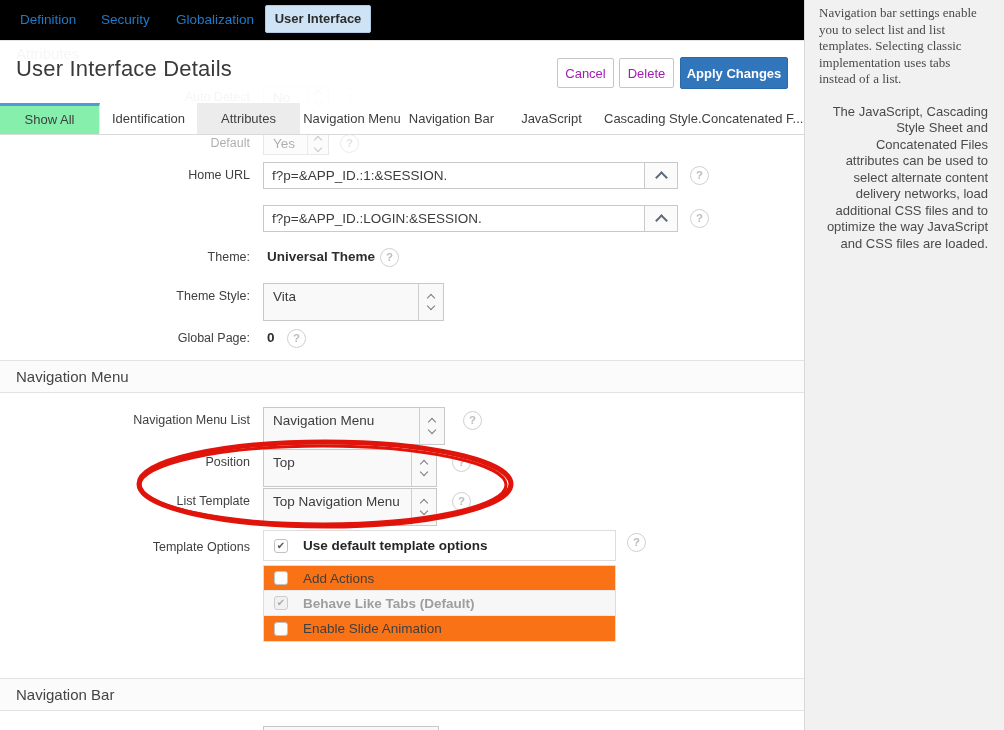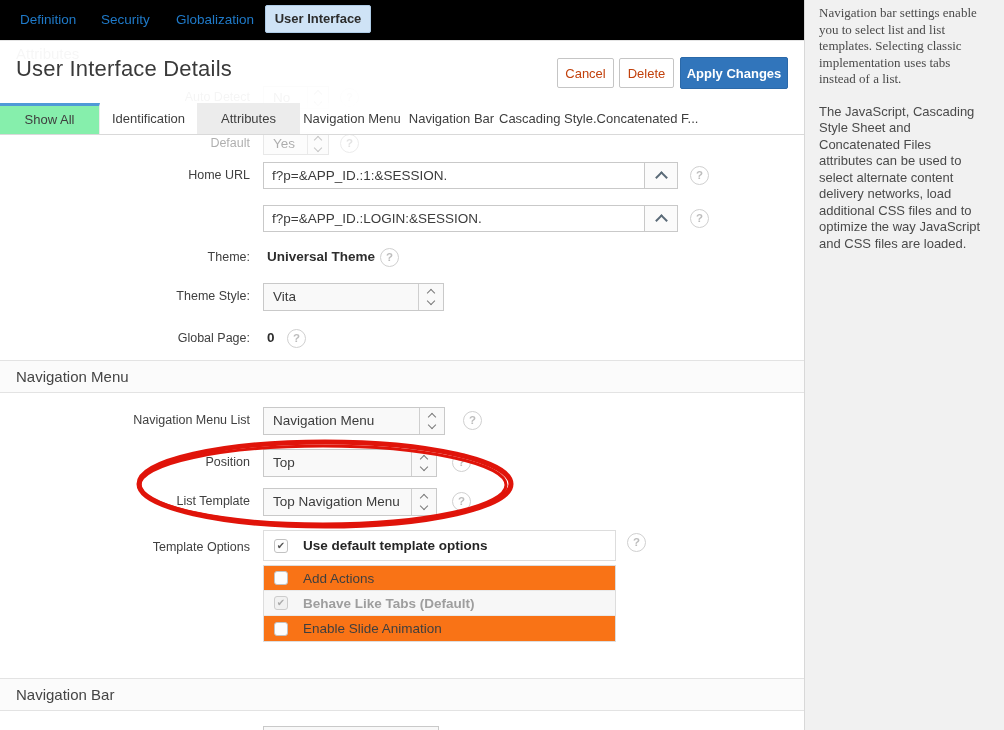--- a/index.html
+++ b/index.html
@@ -21,21 +21,21 @@
   .ghost-attr { position:absolute; top:4px; left:16px; font-size:15px; color:#555; }
   .ghost-row { position:absolute; top:45px; left:0; width:100%; height:23px; }
 
   
   .header { position:absolute; top:41px; left:0; width:804px; height:62px;
             background:rgba(255,255,255,0.9); z-index:2; }
   .page-title { position:absolute; top:15px; left:16px; font-size:22px; font-weight:300;
                 color:#3a3a3a; letter-spacing:.2px; }
   .btn { position:absolute; top:17px; height:30px; border-radius:2px; font-size:13px;
          text-align:center; cursor:pointer; font-family:inherit; }
-  .btn-plain { background:#fff; border:1px solid #c5c5c5; color:#c2410c; }
+  .btn-plain { background:#fff; border:1px solid #c5c5c5; color:#a21caf; }
   .btn-cancel { left:557px; width:57px; }
   .btn-delete { left:619px; width:55px; }
   .btn-primary { left:680px; top:16px; width:108px; height:32px; background:#3175bb;
                  border:1px solid #2b69a9; color:#fff; font-weight:bold; }
 
   
   .subtabs { position:absolute; top:103px; left:0; width:804px; height:32px; z-index:3;
              background:rgba(255,255,255,0.95); border-bottom:1px solid #d9d9d9; display:flex; }
   .subtab { font-size:13px; color:#3e3e3e; text-align:center; line-height:31px; cursor:pointer;
             white-space:nowrap; overflow:hidden; }
@@ -48,21 +48,21 @@
   .frow { position:absolute; left:0; width:804px; }
   .lbl { position:absolute; left:0; top:0; width:250px; text-align:right; font-size:12.5px; color:#404040; }
   .txt { position:absolute; left:263px; top:0; width:382px; height:27px; border:1px solid #c9c9c9;
          background:#fff; padding:0 8px; font-size:13.5px; color:#3c3c3c; font-family:inherit; }
   .upbtn { position:absolute; left:644px; top:0; width:34px; height:27px; background:#fbfbfb;
            border:1px solid #c9c9c9; cursor:pointer; display:flex; align-items:center; justify-content:center; }
   .chev { display:block; width:6px; height:6px; border:solid #7a7a7a; border-width:1.5px 1.5px 0 0; }
   .chev-up { transform:rotate(-45deg); margin-bottom:1px; }
   .chev-dn { transform:rotate(135deg); margin-top:1px; }
   .chev-big { width:9px; height:9px; border-width:2px 2px 0 0; border-color:#5a6a77; transform:rotate(-45deg); margin-top:3px; }
-  .sel { position:absolute; top:0; height:28px; background:#f9f9f9; border:1px solid #c9c9c9;
+  .sel { position:absolute; top:0; height:38px; background:#f9f9f9; border:1px solid #c9c9c9;
          display:flex; align-items:stretch; cursor:pointer; }
   .sel-val { flex:1; padding-left:9px; font-size:13.5px; color:#3c3c3c; line-height:25px;
              white-space:nowrap; overflow:hidden; }
   .sel-spin { width:25px; border-left:1px solid #cfcfcf; display:flex; flex-direction:column;
               align-items:center; justify-content:center; }
   .sel-mini { height:23px; }
   .sel-mini .sel-val { line-height:21px; }
   .sel-mini .sel-spin { width:21px; }
   .help { position:absolute; width:19px; height:19px; border-radius:50%; border:1px solid #d0d0d0;
           color:#bdbdbd; font-size:11.5px; font-weight:bold; text-align:center; line-height:17px;
@@ -93,21 +93,21 @@
 
   
   .annotation-svg { position:absolute; top:0; left:0; width:804px; height:595px;
                     z-index:5; pointer-events:none; }
 
   
   .sidebar { position:absolute; top:0; right:0; width:200px; height:730px; background:#f1f1f1;
              border-left:1px solid #d8d8d8; padding:12px 16px 0 14px; font-size:13px;
              line-height:16.5px; color:#4a4a4a; }
   .sidebar p:first-child { margin-top:-7px;font-family:Liberation Serif, serif; }
-  .sidebar p + p { margin-top:16px; }
+  .sidebar p + p { margin-top:16px;text-align:right; }
 </style>
 </head>
 <body>
 
 <div class="left-col">
 
   <div class="ghost-layer">
     <div class="ghost-attr">Attributes</div>
     <div class="ghost-row">
       <span class="lbl" style="line-height:23px">Auto Detect</span>
@@ -135,20 +135,21 @@
     <button class="btn btn-plain btn-delete">Delete</button>
     <button class="btn btn-primary">Apply Changes</button>
   </div>
 
   <div class="subtabs">
     <div class="subtab subtab-active" style="width:100px">Show All</div>
     <div class="subtab" style="width:97px">Identification</div>
     <div class="subtab subtab-hover" style="width:103px">Attributes</div>
     <div class="subtab" style="width:104px">Navigation Menu</div>
     <div class="subtab" style="width:95px">Navigation Bar</div>
+    <div class="subtab" style="width:105px">JavaScript</div>
     <div class="subtab" style="width:97px">Cascading Style...</div>
     <div class="subtab" style="width:103px">Concatenated F...</div>
   </div>
 
   <div class="content">
 
     <div class="frow" style="top:-3px;height:23px;opacity:.42">
       <span class="lbl" style="line-height:23px">Default</span>
       <div class="sel sel-mini" style="left:263px;width:66px">
         <span class="sel-val">Yes</span>

